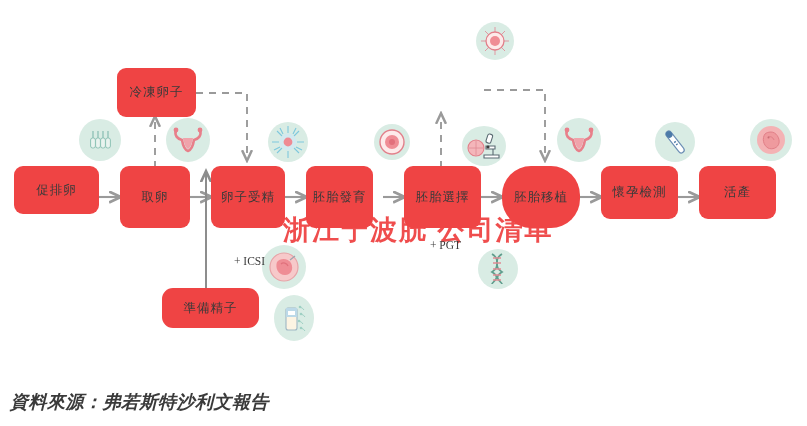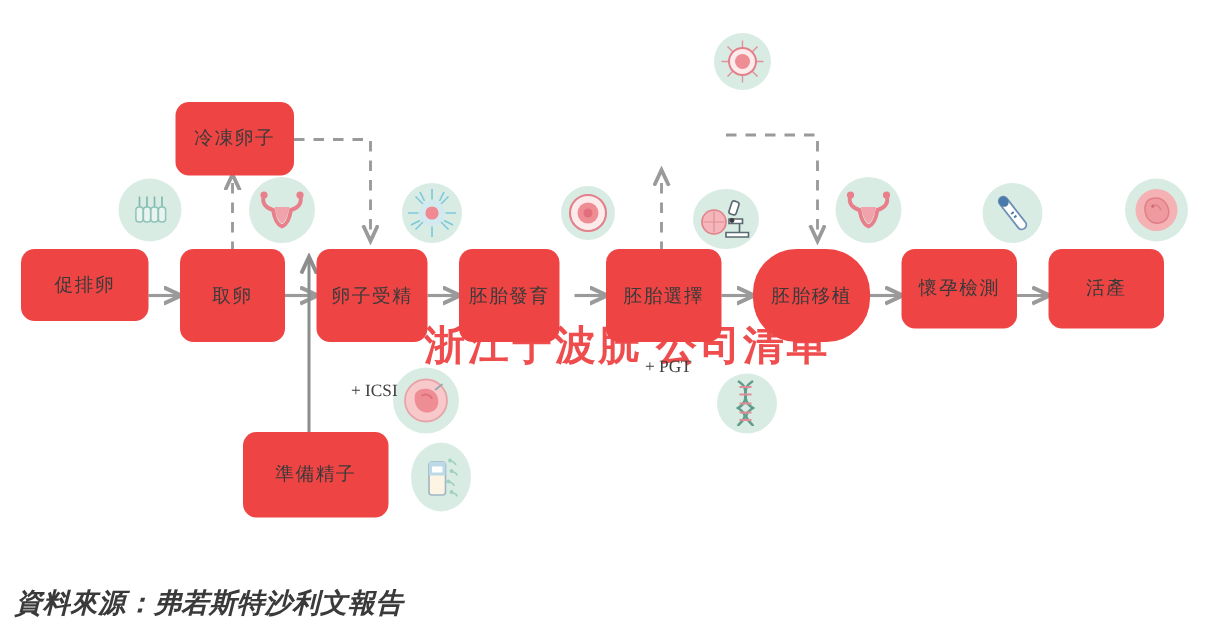--- a/index.html
+++ b/index.html
@@ -302,21 +302,21 @@
   <div class="node" style="left:601px;top:166px;width:77px;height:53px;">
     <span>懷孕檢測</span>
   </div>
   <div class="node" style="left:699px;top:166px;width:77px;height:53px;">
     <span>活產</span>
   </div>
 
   <div class="node" style="left:117px;top:68px;width:79px;height:49px;">
     <span>冷凍卵子</span>
   </div>
-  <div class="node" style="left:162px;top:288px;width:97px;height:57px;">
+  <div class="node" style="left:162px;top:288px;width:97px;height:40px;border-radius:11px;">
     <span>準備精子</span>
   </div>
 
   <div class="sublabel" style="left:234px;top:236px;margin-top:19px;">+ ICSI</div>
   <div class="sublabel" style="left:430px;top:239px;">+ PGT</div>
 
   <div class="footer">資料來源：弗若斯特沙利文報告</div>
 
 </div>
 

